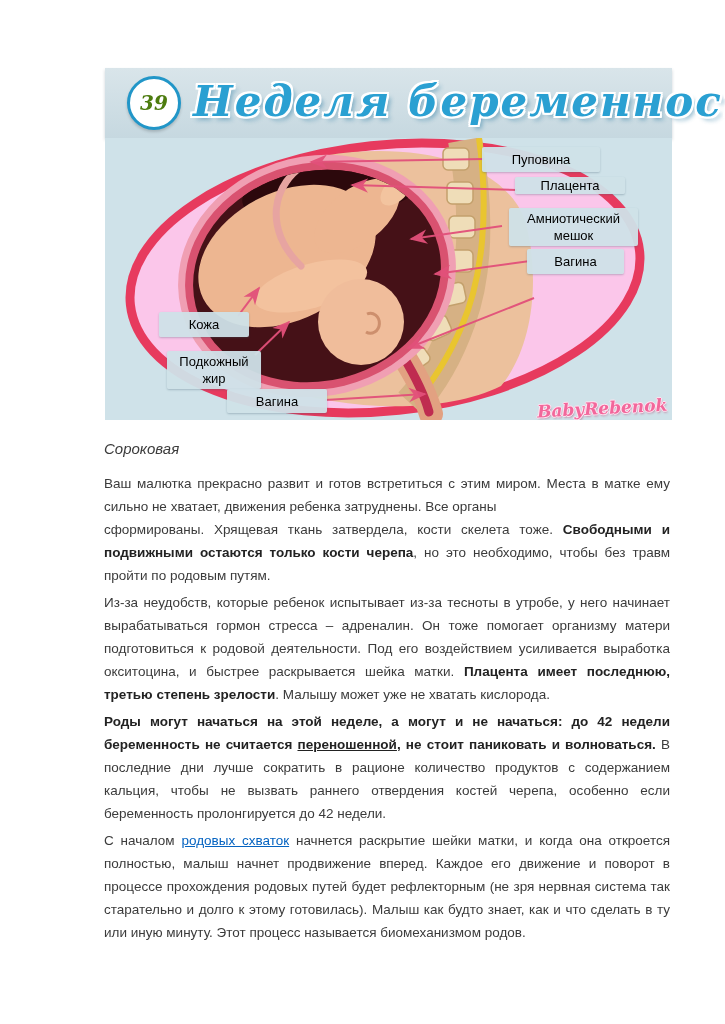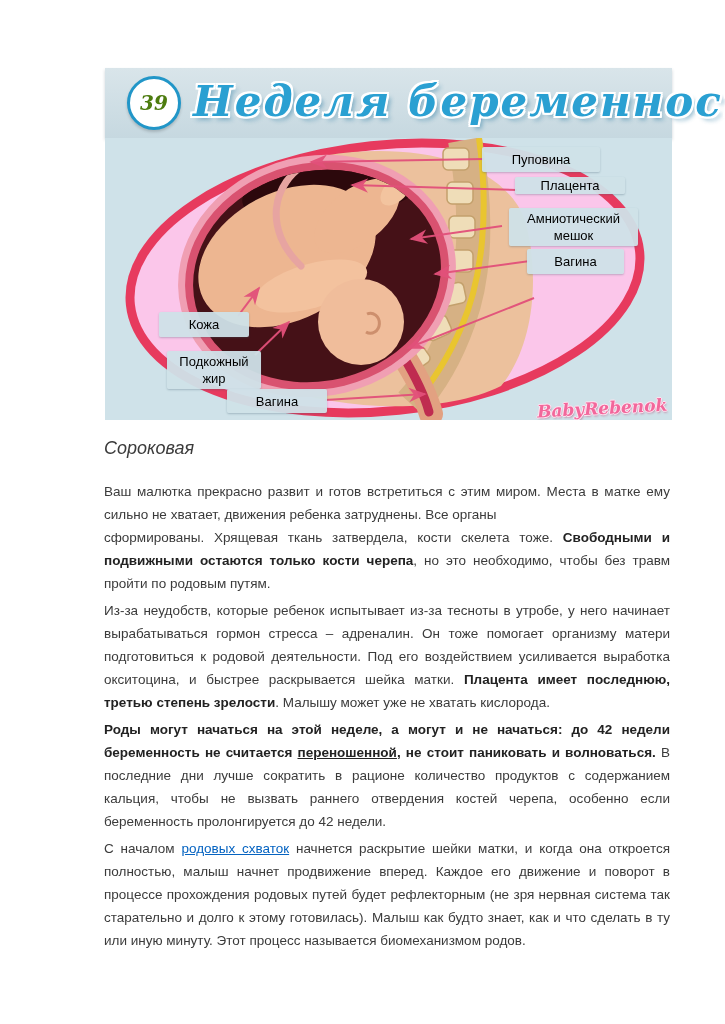--- a/index.html
+++ b/index.html
@@ -46,21 +46,21 @@
   .l2{left:62px; top:213px;width:94px; height:38px;}
   .l3{left:122px;top:251px;width:100px;height:24px;text-align:right;}
 
   .watermark{position:absolute;right:5px;bottom:2px;transform:rotate(-3deg);
              font-family:"DejaVu Serif","Liberation Serif",serif;font-style:italic;font-weight:bold;
              font-size:17px;color:var(--watermark-pink);
              text-shadow:-1px 0 0 #ffe3f0,1px 0 0 #ffe3f0,0 -1px 0 #ffe3f0,0 1px 0 #ffe3f0,1px 2px 2px rgba(170,40,90,.4);}
 
   
   .article{position:absolute;left:104px;top:437px;width:566px;color:var(--body-text);}
-  .heading{margin:0 0 20px 0;font-style:italic;font-size:18px;line-height:23px;}
+  .heading{margin:0 0 12px 0;font-style:italic;font-size:15px;line-height:23px;}
   .para{margin:0 0 4px 0;font-size:13.5px;line-height:23px;text-align:justify;}
   .para:first-child{}
   .para .b{font-weight:bold;color:#222222;}
   .para a{color:var(--link-blue);text-decoration:underline;}
 </style>
 </head>
 <body>
 
 <div class="page">
 

